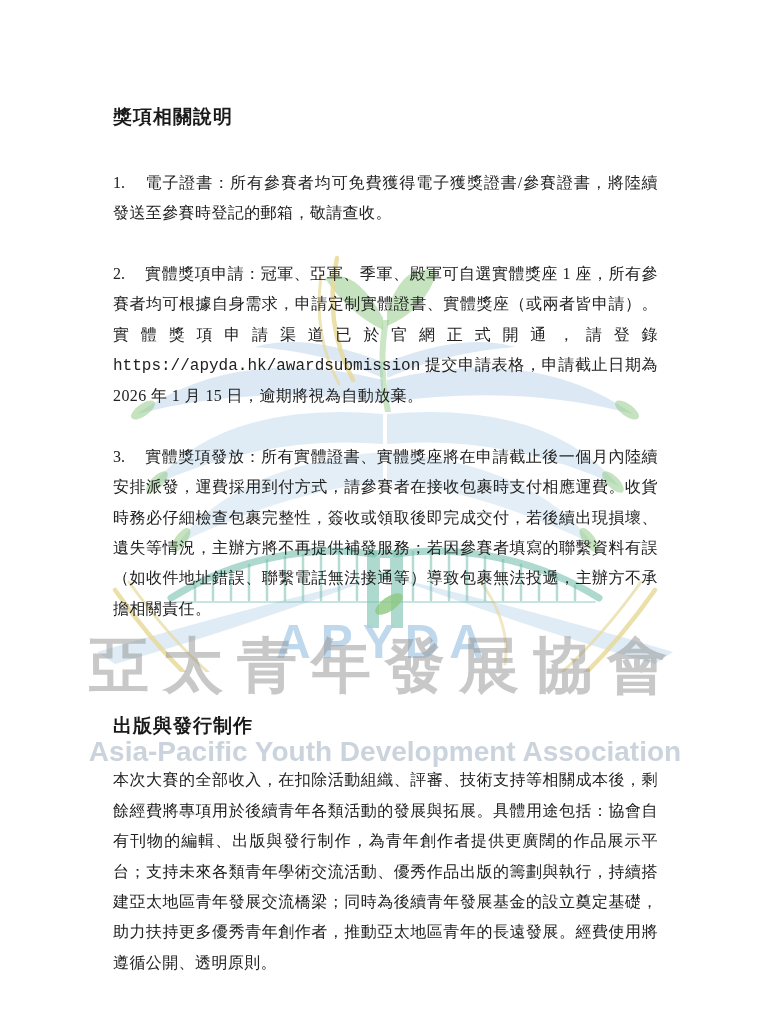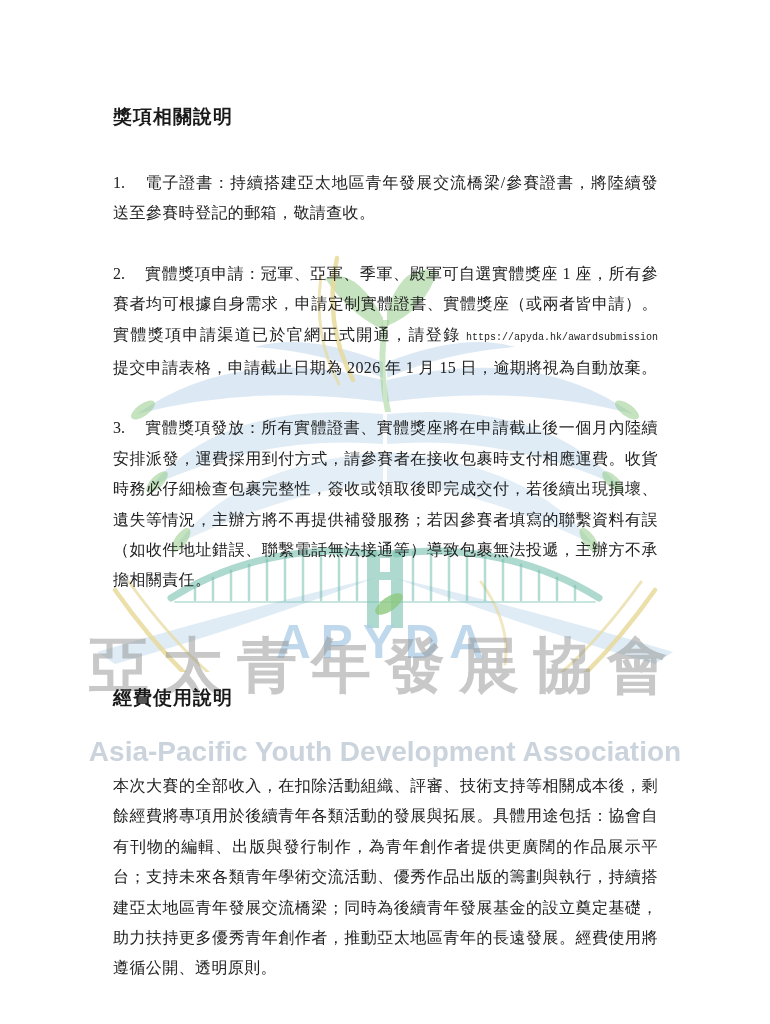--- a/index.html
+++ b/index.html
@@ -45,25 +45,25 @@
     letter-spacing:1px;
   }
   h2{margin-top:88px;}
   p.body-para{
     margin:30px 0 0 0;
     font-size:16px;line-height:30.4px;
     text-align:justify;
     letter-spacing:0.4px;
   }
   p.first-para{margin-top:38px;}
-  p.funding-para{margin-top:60px;}
+  p.funding-para{margin-top:26px;}
   .num{display:inline-block;width:32px;letter-spacing:0;}
   .mono{
     font-family:"Liberation Mono","DejaVu Sans Mono",monospace;
-    font-size:10px;letter-spacing:0;margin-top:8px;
+    font-size:16px;letter-spacing:0;margin-top:8px;
   }
 </style>
 </head>
 <body>
 
 <div class="page">
 
   <div class="watermark">
     <svg class="wm-svg" viewBox="0 0 600 420" xmlns="http://www.w3.org/2000/svg">
 
@@ -145,29 +145,29 @@
 
     <div class="wm-zh">亞太青年發展協會</div>
     <div class="wm-en">Asia-Pacific Youth Development Association</div>
   </div>
 
   <div class="content">
 
     <h1>獎項相關說明</h1>
 
     <p class="body-para first-para">
-      <span class="num">1.</span><span>電子證書：持續搭建亞太地區青年發展交流橋梁/參賽證書，將陸續發送至參賽時登記的郵箱，敬請查收。</span>
+      <span class="num">1.</span><span>電子證書：所有參賽者均可免費獲得電子獲獎證書/參賽證書，將陸續發送至參賽時登記的郵箱，敬請查收。</span>
     </p>
 
     <p class="body-para">
       <span class="num">2.</span><span>實體獎項申請：冠軍、亞軍、季軍、殿軍可自選實體獎座 1 座，所有參賽者均可根據自身需求，申請定制實體證書、實體獎座（或兩者皆申請）。實體獎項申請渠道已於官網正式開通，請登錄 </span><span class="mono">https://apyda.hk/awardsubmission</span><span> 提交申請表格，申請截止日期為 2026 年 1 月 15 日，逾期將視為自動放棄。</span>
     </p>
 
     <p class="body-para">
       <span class="num">3.</span><span>實體獎項發放：所有實體證書、實體獎座將在申請截止後一個月內陸續安排派發，運費採用到付方式，請參賽者在接收包裹時支付相應運費。收貨時務必仔細檢查包裹完整性，簽收或領取後即完成交付，若後續出現損壞、遺失等情況，主辦方將不再提供補發服務；若因參賽者填寫的聯繫資料有誤（如收件地址錯誤、聯繫電話無法接通等）導致包裹無法投遞，主辦方不承擔相關責任。</span>
     </p>
 
-    <h2>經費使用說明</h2>
+    <h2>出版與發行制作</h2>
 
     <p class="body-para funding-para">本次大賽的全部收入，在扣除活動組織、評審、技術支持等相關成本後，剩餘經費將專項用於後續青年各類活動的發展與拓展。具體用途包括：協會自有刊物的編輯、出版與發行制作，為青年創作者提供更廣闊的作品展示平台；支持未來各類青年學術交流活動、優秀作品出版的籌劃與執行，持續搭建亞太地區青年發展交流橋梁；同時為後續青年發展基金的設立奠定基礎，助力扶持更多優秀青年創作者，推動亞太地區青年的長遠發展。經費使用將遵循公開、透明原則。</p>
 
   </div>
 </div>
 
 </body></html>

